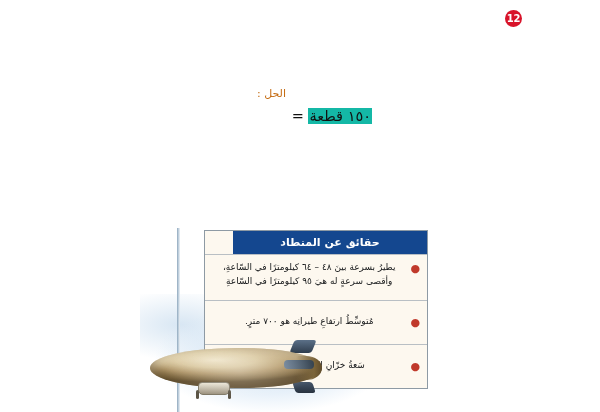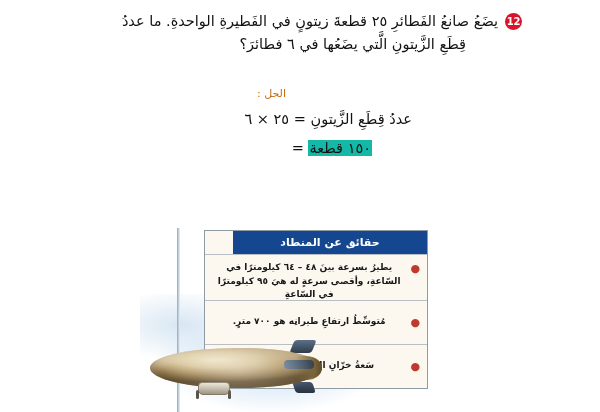--- a/index.html
+++ b/index.html
@@ -169,21 +169,20 @@
     margin-left: 4px;
     margin-top: 1px;
   }
   .fact-text {
     font-size: 9px;
     line-height: 1.5;
     color: #16181a;
     text-align: center;
     flex: 1;
     direction: rtl;
-    font-weight: bold;
   }
   .fact-row.r1 { height: 46px; }
   .fact-row.r2 { height: 44px; align-items: center; }
   .fact-row.r3 { height: 44px; align-items: center; }
   .fact-row.r2 .fact-text, .fact-row.r3 .fact-text { margin-top: -2px; }
 
   
   #airship {
     position: absolute;
     left: -30px;
@@ -252,30 +251,25 @@
     background: radial-gradient(ellipse 105px 36px at 50% 50%, rgba(255,255,255,0.30) 0%, rgba(255,255,255,0.0) 72%);
     pointer-events: none;
   }
 </style>
 </head>
 <body>
 
 <div id="problem-block">
   <div class="q-line">
     <span class="num-badge">12</span>
-    <span class="q-text">يضَعُ صانعُ الفَطائرِ ٢٥ قطعةَ زيتونٍ في الفَطيرةِ الواحدةِ. ما عددُ</span>
-  </div>
-  <div class="q-line q-line-2">
-    <span class="q-text">قِطَعِ الزَّيتونِ الَّتي يضَعُها في ٦ فطائرَ؟</span>
   </div>
 </div>
 
 <div id="solution-block">
   <div class="sol-label">الحل :</div>
-  <div class="sol-eq1">عددُ قِطَعِ الزَّيتونِ = ٢٥ × ٦</div>
   <div class="sol-eq2">
     <span class="hl">١٥٠ قطعة</span>
     <span>=</span>
   </div>
 </div>
 
 <div id="figure">
   <div id="figure-bg"></div>
   <div id="sky-wash"></div>
   <div id="left-rule"></div>

